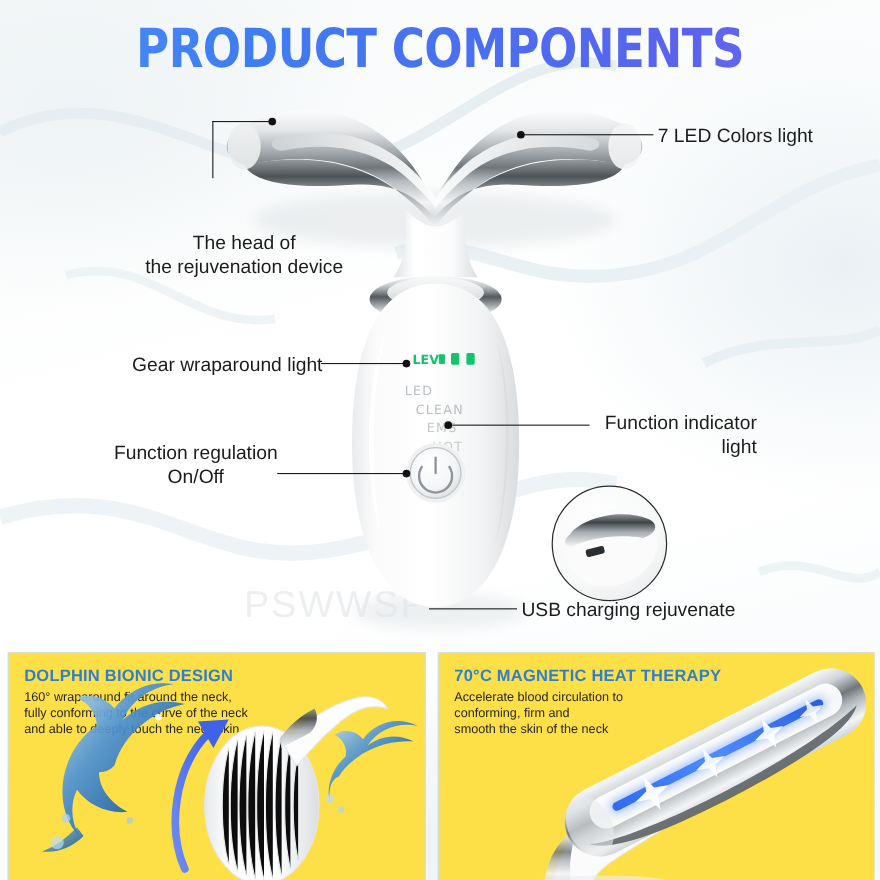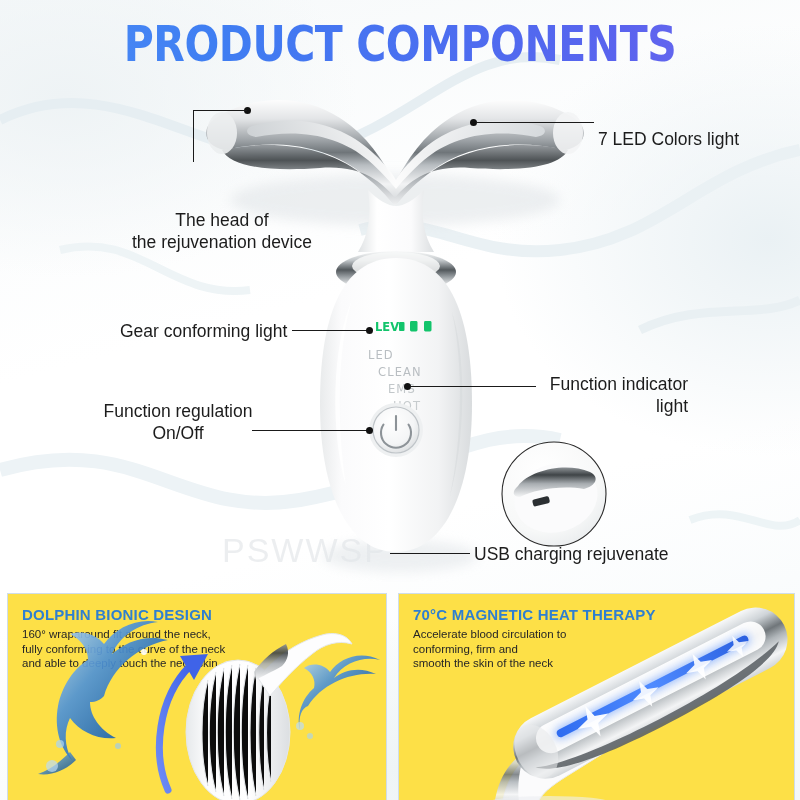--- a/index.html
+++ b/index.html
@@ -28,21 +28,21 @@
     font-family:"DejaVu Sans Condensed","Liberation Sans",sans-serif;
     transform:scaleX(.93);
     background:linear-gradient(90deg,#4c8df6 0%,#3f7ef2 25%,#4b6ef0 55%,#5a63ee 80%,#6f6bf0 100%);
     -webkit-background-clip:text;background-clip:text;color:transparent;
     -webkit-text-fill-color:transparent;
     white-space:nowrap;
   }
 
   
   .callout{position:absolute;color:#1c1c1c;font-size:17.5px;line-height:22px;white-space:pre-line;}
-  .c-led{left:598px;top:128px;}
+  .c-led{left:598px;top:112px;}
   .c-head{left:132px;top:168px;text-align:center;margin-top:41px;}
   .c-gear{left:120px;top:320px;}
   .c-funcind{left:540px;top:373px;text-align:right;width:148px;}
   .c-funcreg{left:88px;top:400px;text-align:center;width:180px;}
   .c-usb{left:474px;top:543px;}
 
   
   .lead{position:absolute;background:#1a1a1a;}
   .lead-h{height:1.4px;}
   .lead-v{width:1.4px;}
@@ -226,21 +226,21 @@
   <div class="lead lead-h" style="left:410px;top:386px;width:126px;"></div>
 
   <div class="lead lead-h" style="left:252px;top:430px;width:116px;"></div>
   <div class="dot" style="left:366px;top:427px;"></div>
 
   <div class="lead lead-h" style="left:390px;top:553px;width:80px;"></div>
 
   <div class="callout c-led">7 LED Colors  light</div>
   <div class="callout c-head">The head of
 the rejuvenation device</div>
-  <div class="callout c-gear">Gear conforming light</div>
+  <div class="callout c-gear">Gear wraparound light</div>
   <div class="callout c-funcreg">Function regulation
 On/Off</div>
   <div class="callout c-funcind">Function indicator
 light</div>
   <div class="callout c-usb">USB charging rejuvenate</div>
 
   <div class="panel left">
     <div class="p-head">DOLPHIN BIONIC DESIGN</div>
     <div class="p-body">160° wraparound fit around the neck,
 fully conforming to the curve of the neck

